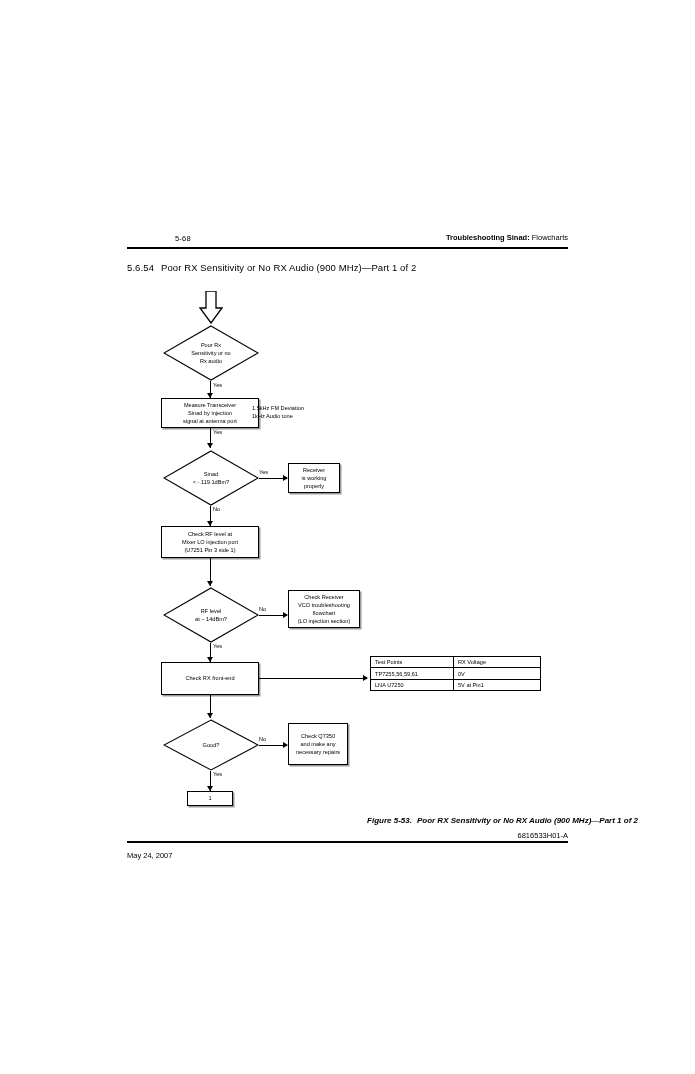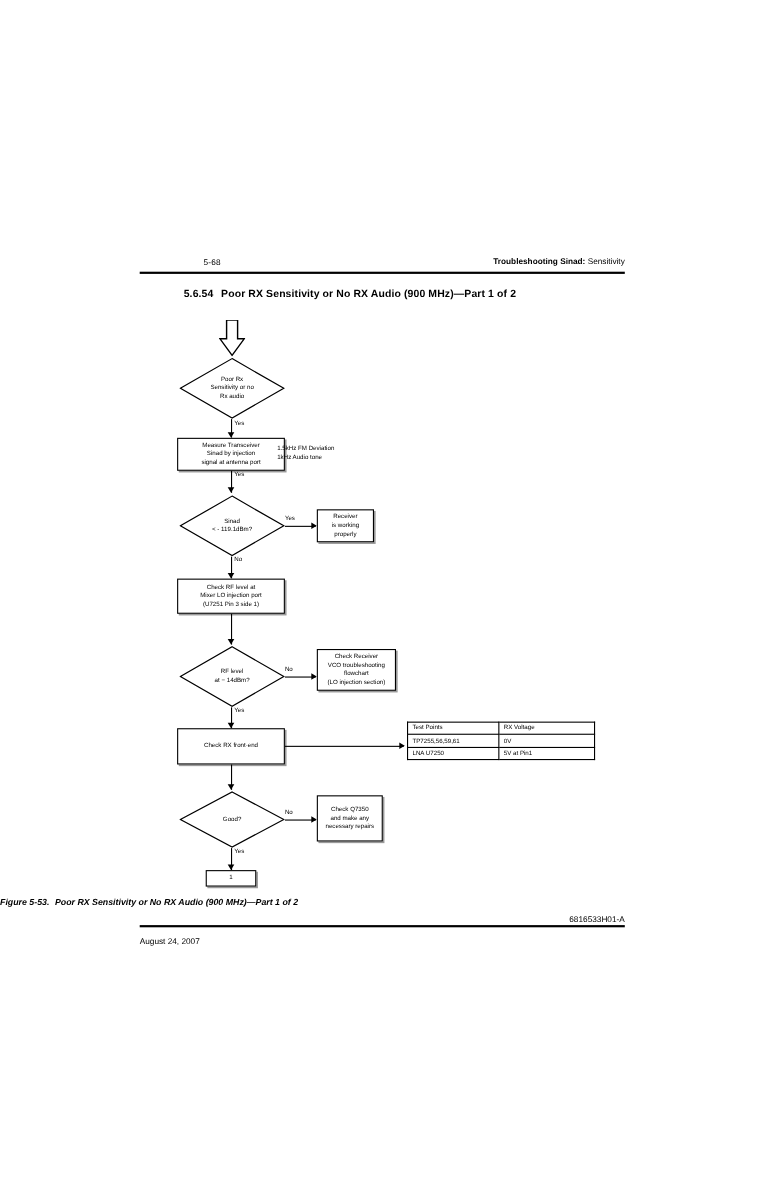--- a/index.html
+++ b/index.html
@@ -17,21 +17,21 @@
   }
   .page {
     position: absolute;
     left: 0; top: 0;
     width: 695px; height: 1074px;
   }
 
   
   .hdr-left {
     position: absolute;
-    left: 141px; top: 234px;
+    left: 131px; top: 234px;
     font-size: 7.5px;
     letter-spacing: .2px;
     padding-left: 44px;
   }
   .hdr-right {
     position: absolute;
     right: 127px; top: 233px;
     font-size: 7.5px;
     font-weight: bold;
     white-space: nowrap;
@@ -48,24 +48,23 @@
     left: 127px; top: 841px;
     width: 441px; height: 1.6px;
     background: #000;
   }
 
   
   .section-title {
     position: absolute;
     left: 127px; top: 262px;
     font-size: 9.5px;
-    font-weight: bold;
+    font-weight: normal;
     letter-spacing: .1px;
     white-space: nowrap;
-    margin-left: 40px;
   }
   .section-title .num { margin-right: 7px; }
 
   
   .ftr-left {
     position: absolute;
     left: 127px; top: 851px;
     font-size: 7.5px;
   }
   .ftr-right {
@@ -73,21 +72,21 @@
     right: 127px; top: 831px;
     font-size: 7.5px;
     white-space: nowrap;
   }
 
   
   .caption {
     position: absolute;
     left: 0; top: 816px;
     width: 638px;
-    text-align: left;
+    text-align: right;
     font-size: 8px;
     font-style: italic;
     font-weight: bold;
   }
   .caption .sep { display:inline-block; width:5px; }
 
   
   .fc { position: absolute; left: 0; top: 0; width: 695px; height: 1074px; }
 
   .node {
@@ -182,21 +181,21 @@
   .tp-table td.c0 { width: 74px; }
   .tp-table td.c1 { width: 78px; }
 </style>
 </head>
 <body>
 
 <div class="page">
 
   <div class="hdr-left">5-68</div>
   <div class="hdr-right">
-    <span>Troubleshooting Sinad:</span><span class="thin"> Sensitivity</span>
+    <span>Troubleshooting Sinad:</span><span class="thin"> Flowcharts</span>
   </div>
   <div class="rule-top"></div>
 
   <div class="section-title">
     <span class="num">5.6.54</span><span>Poor RX Sensitivity or No RX Audio (900 MHz)—Part 1 of 2</span>
   </div>
 
   <div class="fc">
 
     <div class="start-arrow">
@@ -323,16 +322,16 @@
       </tbody>
     </table>
 
   </div>
 
   <div class="caption">
     <span>Figure 5-53.</span><span class="sep"></span><span>Poor RX Sensitivity or No RX Audio (900 MHz)—Part 1 of 2</span>
   </div>
 
   <div class="rule-bottom"></div>
-  <div class="ftr-left">August 24, 2007</div>
+  <div class="ftr-left">May 24, 2007</div>
   <div class="ftr-right">6816533H01-A</div>
 
 </div>
 
 </body></html>

